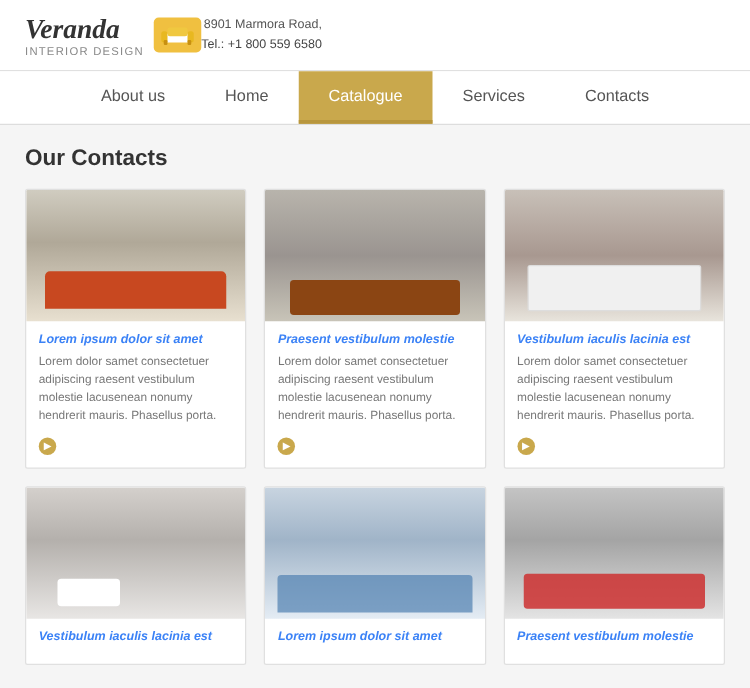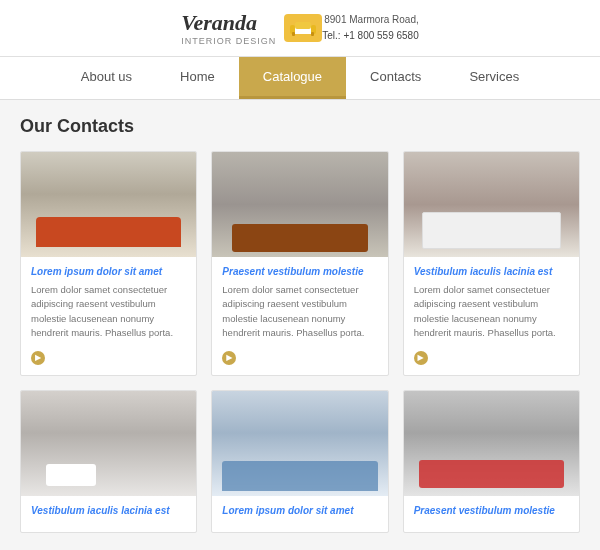--- a/index.html
+++ b/index.html
@@ -3,21 +3,21 @@
   <meta charset="utf-8">
   <style>
     * { box-sizing: border-box; margin: 0; padding: 0; }
     body { font-family: Arial, sans-serif; background: #f5f5f5; width: 600px; min-height: 550px; overflow-x: hidden; }
 
     
     .header {
       background: #fff;
       display: flex;
       align-items: center;
-      justify-content: center;
+      justify-content: flex-start;
       padding: 10px 20px;
       border-bottom: 1px solid #e0e0e0;
     }
     .logo-area {
       display: flex;
       align-items: center;
       gap: 8px;
     }
     .logo-text {
       display: flex;
@@ -232,22 +232,22 @@
   <div class="contact-info">
     <div>8901 Marmora Road,</div>
     <div class="tel">Tel.: +1 800 559 6580</div>
   </div>
 </header>
 
 <nav class="nav">
   <div class="nav-item">About us</div>
   <div class="nav-item">Home</div>
   <div class="nav-item active">Catalogue</div>
+  <div class="nav-item">Services</div>
   <div class="nav-item">Contacts</div>
-  <div class="nav-item">Services</div>
 </nav>
 
 <main class="main">
   <h2 class="section-title">Our Contacts</h2>
 
   <div class="catalogue-grid">
 
     <div class="catalogue-card">
       <div class="card-image img-living1"></div>
       <div class="card-body">

